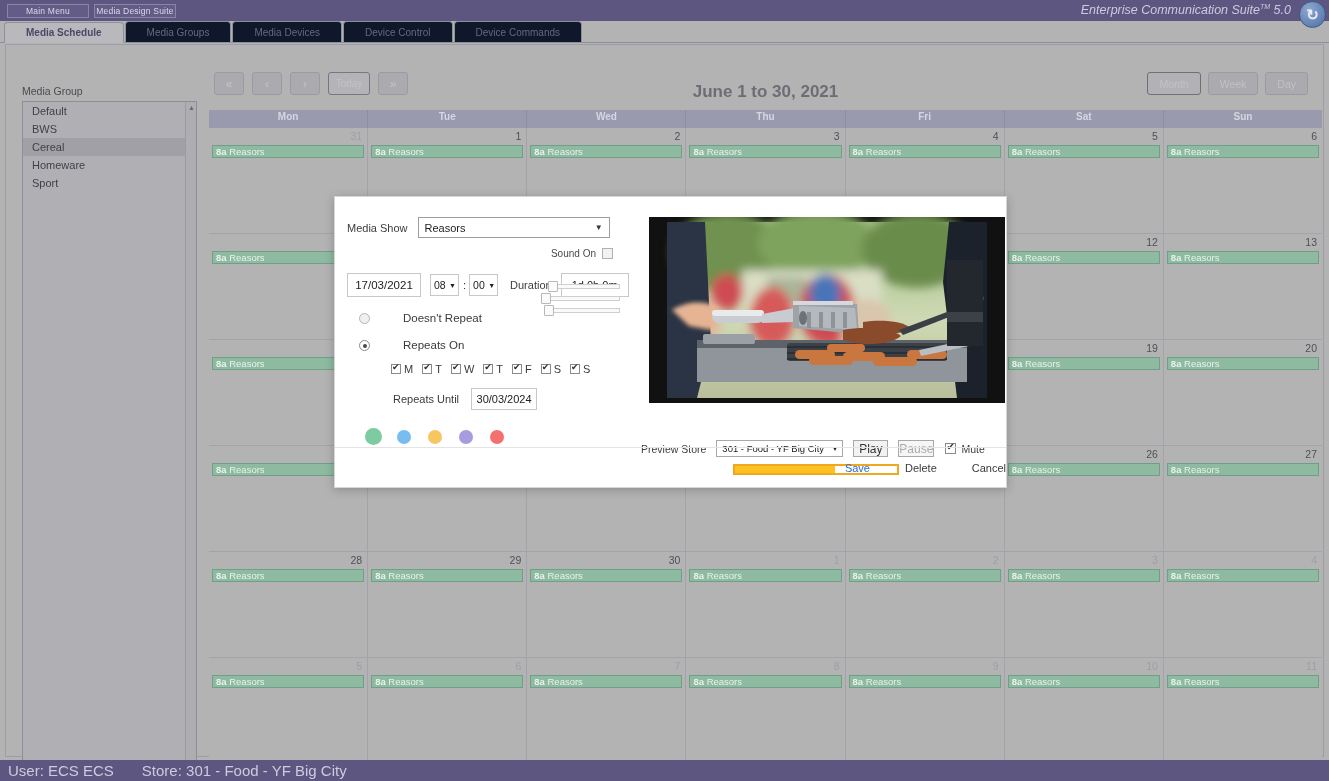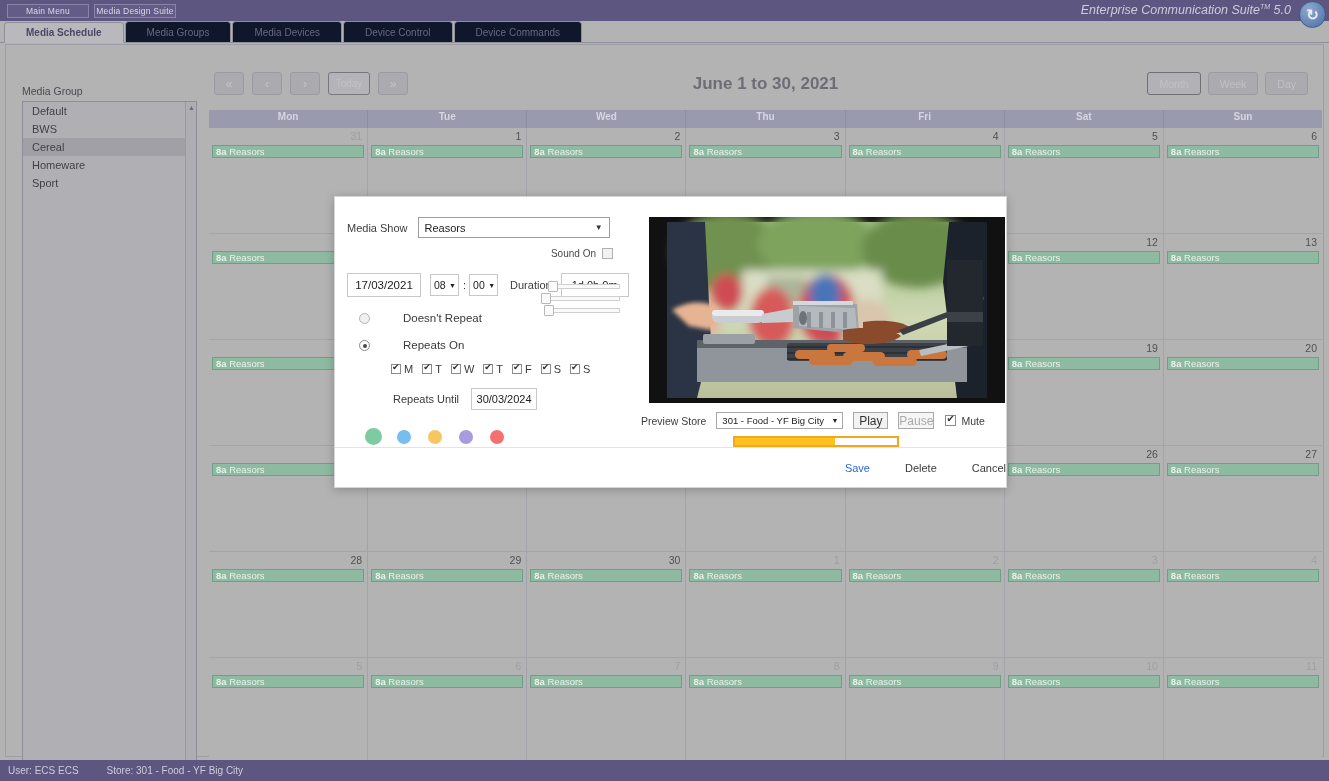--- a/index.html
+++ b/index.html
@@ -120,21 +120,21 @@
   .caltop { position: relative; height: 45px; }
   .navgroup { position: absolute; left: 5px; top: 7px; display: flex; }
   .navbtn {
     width: 30px; height: 23px; margin-right: 8px;
     background: #aaaaaf; border: 1px solid #9a9aa2; border-radius: 3px;
     color: #c5c5c9; font-size: 12px;
     display: flex; align-items: center; justify-content: center;
   }
   .navbtn.today { width: 42px; background: #b3b3b8; border-color: #77777f; color: #c3c3c7; font-size: 10px; }
   .caltitle {
-    position: absolute; left: 0; right: 0; top: 9px;
+    position: absolute; left: 0; right: 0; top: 17px;
     text-align: center; font-size: 17px; font-weight: bold; color: #6d6d76;
   }
   .viewgroup { position: absolute; right: 14px; top: 7px; display: flex; }
   .viewbtn {
     height: 23px; padding: 0 11px; margin-left: 7px;
     background: #aaaaaf; border: 1px solid #9a9aa2; border-radius: 3px;
     color: #c1c1c6; font-size: 10.5px;
     display: flex; align-items: center; justify-content: center;
   }
   .viewbtn.active { border-color: #6f6f78; background: #b1b1b6; }
@@ -168,21 +168,21 @@
     color: #e9f2ec;
     font-size: 9.5px;
     padding-left: 3px;
     overflow: hidden; white-space: nowrap;
   }
   .event b { font-weight: bold; }
 
   
   .statusbar {
     position: absolute; left: 0; right: 0; bottom: 0; height: 21px;
-    background: #5c5680; color: #cfcade; font-size: 10px;
+    background: #5c5680; color: #cfcade; font-size: 15px;
     display: flex; align-items: center; padding-left: 8px;
   }
   .statusbar span { margin-right: 28px; }
 
   
   .modal {
     position: absolute; left: 334px; top: 196px;
     width: 673px; height: 292px;
     background: #ffffff;
     border: 1px solid #d6d6d6;
@@ -268,21 +268,21 @@
   }
   .colors { display: flex; align-items: center; padding: 18px 0 0 30px; }
   .swatch { width: 14px; height: 14px; border-radius: 50%; margin-right: 17px; }
   .swatch.sel { width: 17px; height: 17px; margin-right: 15px; }
 
   .modal-right { position: absolute; left: 298px; top: 0; width: 375px; }
   .preview {
     margin: 20px 16px 0 16px; width: 356px; height: 186px;
     background: #111; position: relative; overflow: hidden;
   }
-  .prevrow { display: flex; align-items: center; padding: 9px 0 0 3px; }
+  .prevrow { display: flex; align-items: center; padding: 9px 0 0 3px; margin-top: 28px; }
   .prevrow .lbl { font-size: 10.5px; color: #3c3c3c; margin-left: 5px; }
   .storesel {
     margin-left: 10px; width: 127px; height: 17px;
     border: 1px solid #a8a8a8; background: #fff;
     font-size: 9.5px; color: #222;
     display: flex; align-items: center; padding: 0 5px; position: relative;
   }
   .storesel .caret { position: absolute; right: 4px; font-size: 7px; }
   .ctlbtn {
     margin-left: 10px; height: 17px; min-width: 35px;

